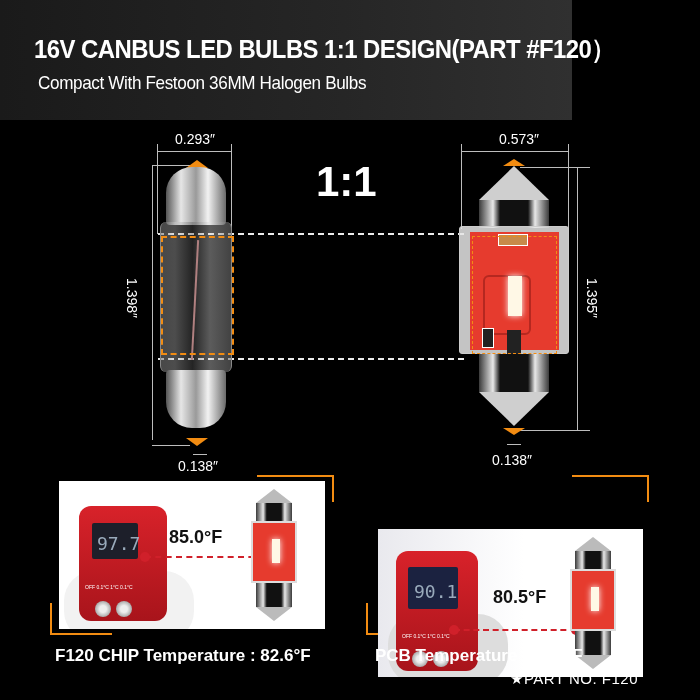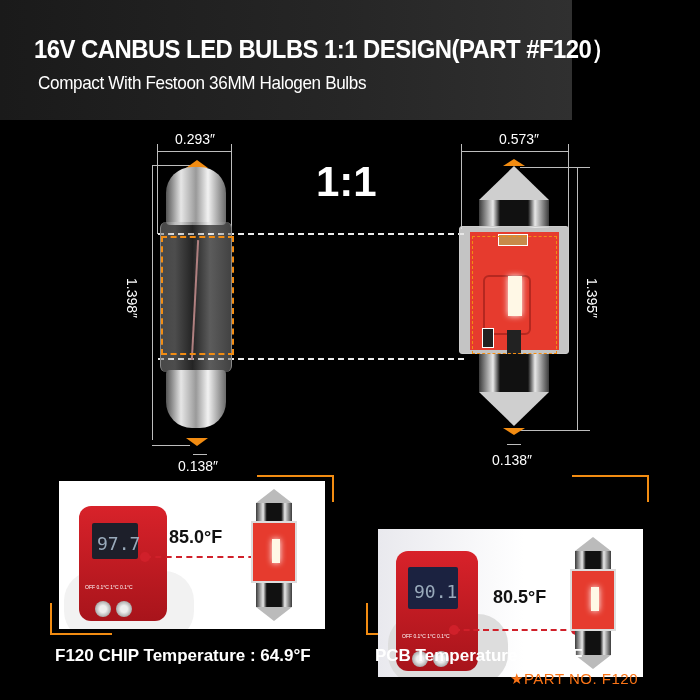--- a/index.html
+++ b/index.html
@@ -86,21 +86,21 @@
       position: absolute; font-size: 18px; font-weight: bold; color: #111; white-space: nowrap;
     }
     .laser-line { position: absolute; height: 0; border-top: 2px dashed #d0202a; }
     .laser-dot { position: absolute; width: 10px; height: 10px; border-radius: 50%; background: #d0202a; }
 
     .mini-bulb { position: absolute; }
     .caption {
       position: absolute; font-size: 17px; font-weight: bold; color: #fff; white-space: nowrap;
     }
     .partno {
-      position: absolute; font-size: 15px; color: #f97316; white-space: nowrap; letter-spacing: 0.5px;
+      position: absolute; font-size: 15px; color: #ffffff; white-space: nowrap; letter-spacing: 0.5px;
     }
   </style>
 </head>
 <body>
 
 <div class="header">
   <div class="title">16V CANBUS LED BULBS 1:1 DESIGN(PART #F120）</div>
   <div class="subtitle">Compact With Festoon 36MM Halogen Bulbs</div>
 </div>
 
@@ -185,21 +185,21 @@
     <div class="reading" style="left:110px; top:46px;">85.0°F</div>
     <div class="mini-bulb" style="left:190px; top:8px; width:50px; height:135px;">
       <div class="orange-tri" style="left:7px; top:0; border-left:18px solid transparent; border-right:18px solid transparent; border-bottom:14px solid #bbb;"></div>
       <div class="led-shaft" style="left:7px; top:14px; width:36px; height:18px;"></div>
       <div class="pcb" style="left:2px; top:32px; width:46px; height:62px; border:2px solid #ddd;"></div>
       <div class="led-chip" style="left:23px; top:50px; width:8px; height:24px;"></div>
       <div class="led-shaft" style="left:7px; top:94px; width:36px; height:24px;"></div>
       <div class="orange-tri" style="left:7px; top:118px; border-left:18px solid transparent; border-right:18px solid transparent; border-top:14px solid #bbb;"></div>
     </div>
   </div>
-  <div class="caption" style="left:55px; top:646px;">F120 CHIP Temperature : 64.9°F</div>
+  <div class="caption" style="left:55px; top:646px;">F120 CHIP Temperature : 82.6°F</div>
 </div>
 
 <div>
   <div class="corner" style="left:572px; top:475px; width:77px; height:27px; border-width:2px 2px 0 0;"></div>
   <div class="corner" style="left:366px; top:603px; width:62px; height:32px; border-width:0 0 2px 2px;"></div>
   <div class="panel" style="left:378px; top:481px; width:265px; background:linear-gradient(90deg,#e9e9ee,#fff 55%);margin-top:48px;">
     <div class="glove" style="left:10px; top:85px; width:120px; height:70px; background:#ddd;"></div>
     <div class="thermo" style="left:18px; top:22px; width:82px; height:120px;"></div>
     <div class="thermo-screen" style="left:30px; top:38px; width:50px; height:42px; background:#1b2240;"></div>
     <div class="thermo-digits" style="left:36px; top:52px;">90.1</div>

